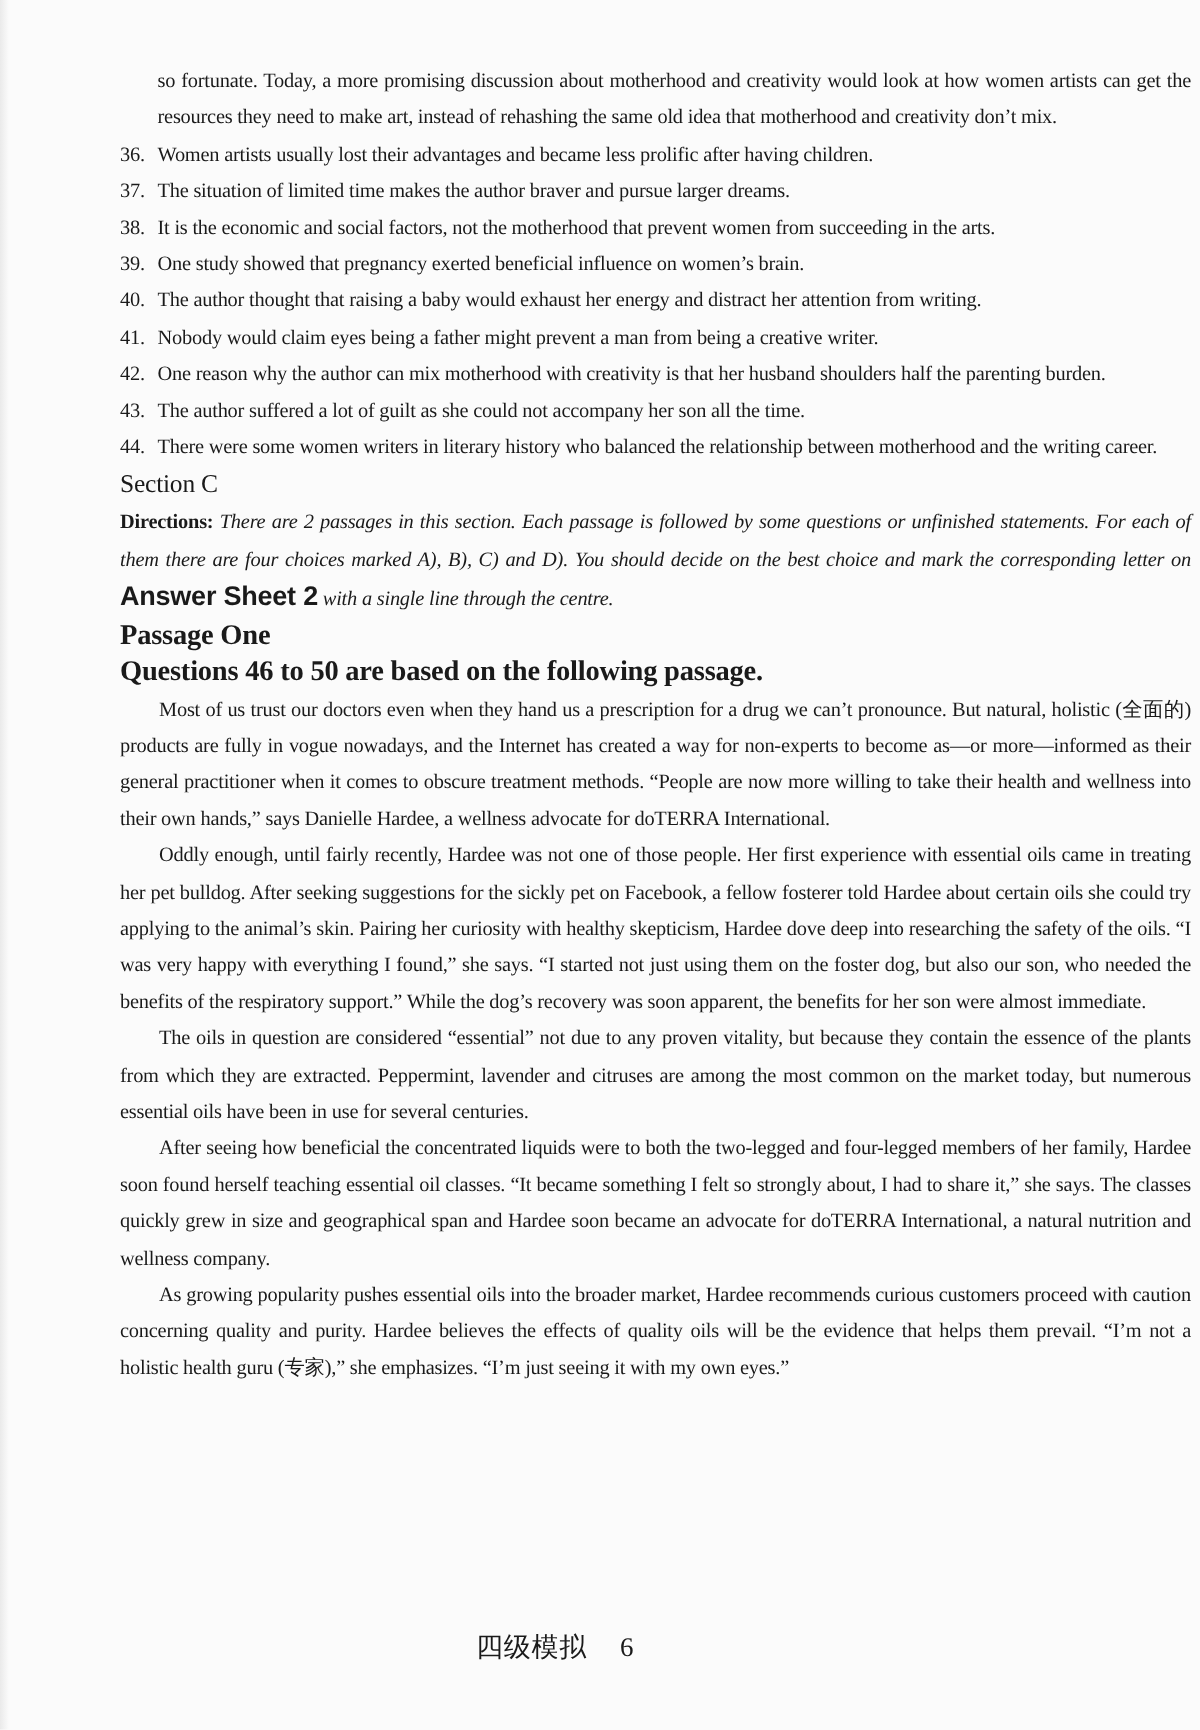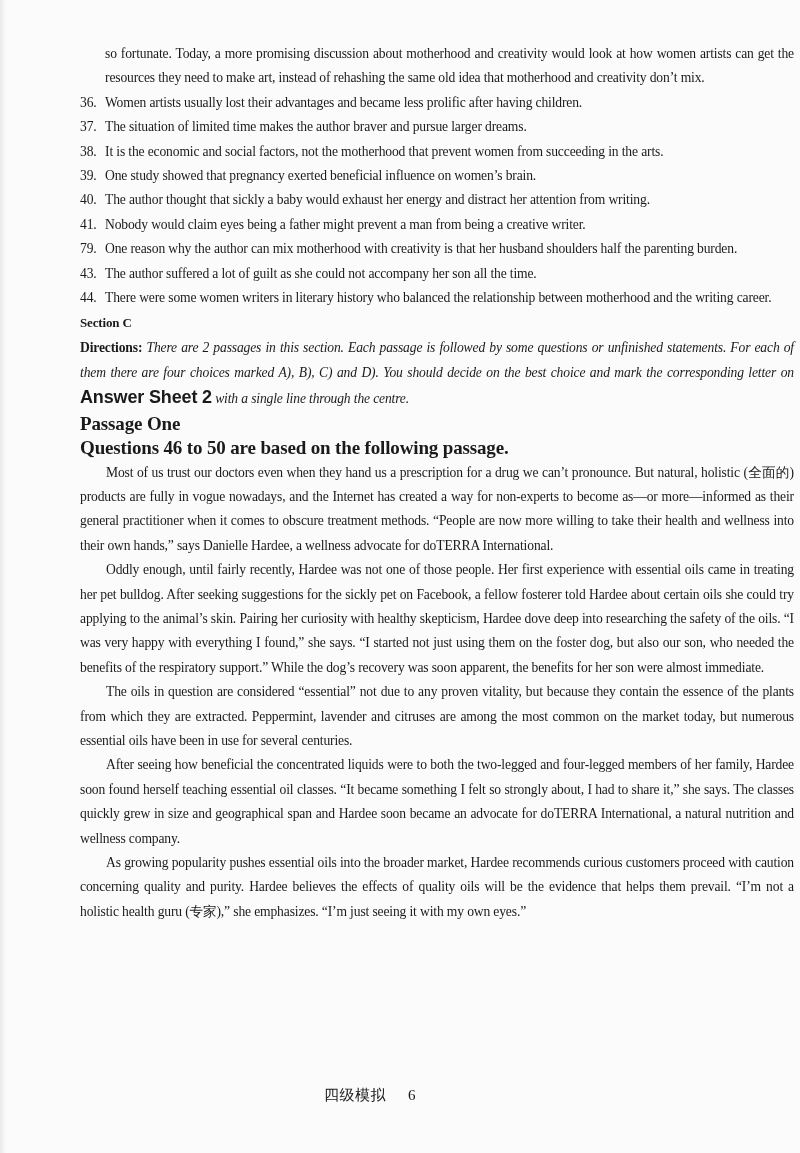--- a/index.html
+++ b/index.html
@@ -13,32 +13,32 @@
       position: absolute; left: 48px; top: 42px; width: 714px;
       font-size: 13.6px; line-height: 24.4px;
       text-align: justify;
       letter-spacing: -0.15px;
       margin-left: 32px;
     }
     .cont { padding-left: 25px; }
     .q { display: flex; }
     .q .num { width: 25px; flex: 0 0 25px; }
     .q .txt { flex: 1; text-align: justify; }
-    .section-title { font-weight: bold; font-size: 13px; line-height: 26px; }
+    .section-title { font-weight: normal; font-size: 17px; line-height: 26px; }
     .directions { text-align: justify; }
     .directions .label { font-weight: bold; }
     .directions .body { font-style: italic; }
     .directions .strong { font-weight: bold; font-style: normal; font-family: "Liberation Sans", "DejaVu Sans", sans-serif; font-size: 18px; }
     .passage-title { font-weight: bold; font-size: 19px; }
     .passage-intro { font-weight: bold; font-size: 19px; }
     .para { text-indent: 26px; text-align: justify; }
     .it { }
     .footer {
       position: absolute; left: 0; width: 740px; top: 1086px;
-      text-align: center; font-size: 15px; letter-spacing: 0.5px;
+      text-align: center; font-size: 18px; letter-spacing: 0.5px;
     }
     .footer .pg { margin-left: 22px; }
     .fold-mark { position: absolute; left: 0; top: 0; width: 6px; height: 1153px;
       background: linear-gradient(to right, #eaeaea, #fbfbfb); }
   </style>
 </head>
 <body>
 
 <div class="page">
   <div class="fold-mark"></div>
@@ -59,28 +59,28 @@
       <div class="q">
           <span class="num">38.</span>
           <span class="txt">It is the economic and social factors, not the motherhood that prevent women from succeeding in the arts.</span>
         </div>
       <div class="q">
           <span class="num">39.</span>
           <span class="txt">One study showed that pregnancy exerted beneficial influence on women’s brain.</span>
         </div>
       <div class="q">
           <span class="num">40.</span>
-          <span class="txt">The author thought that sickly a baby would exhaust her energy and distract her attention from writing.</span>
+          <span class="txt">The author thought that raising a baby would exhaust her energy and distract her attention from writing.</span>
         </div>
       <div class="q">
           <span class="num">41.</span>
           <span class="txt">Nobody would claim eyes being a father might prevent a man from being a creative writer.</span>
         </div>
       <div class="q">
-          <span class="num">79.</span>
+          <span class="num">42.</span>
           <span class="txt">One reason why the author can mix motherhood with creativity is that her husband shoulders half the parenting burden.</span>
         </div>
       <div class="q">
           <span class="num">43.</span>
           <span class="txt">The author suffered a lot of guilt as she could not accompany her son all the time.</span>
         </div>
       <div class="q">
           <span class="num">44.</span>
           <span class="txt">There were some women writers in literary history who balanced the relationship between motherhood and the writing career.</span>
         </div>

